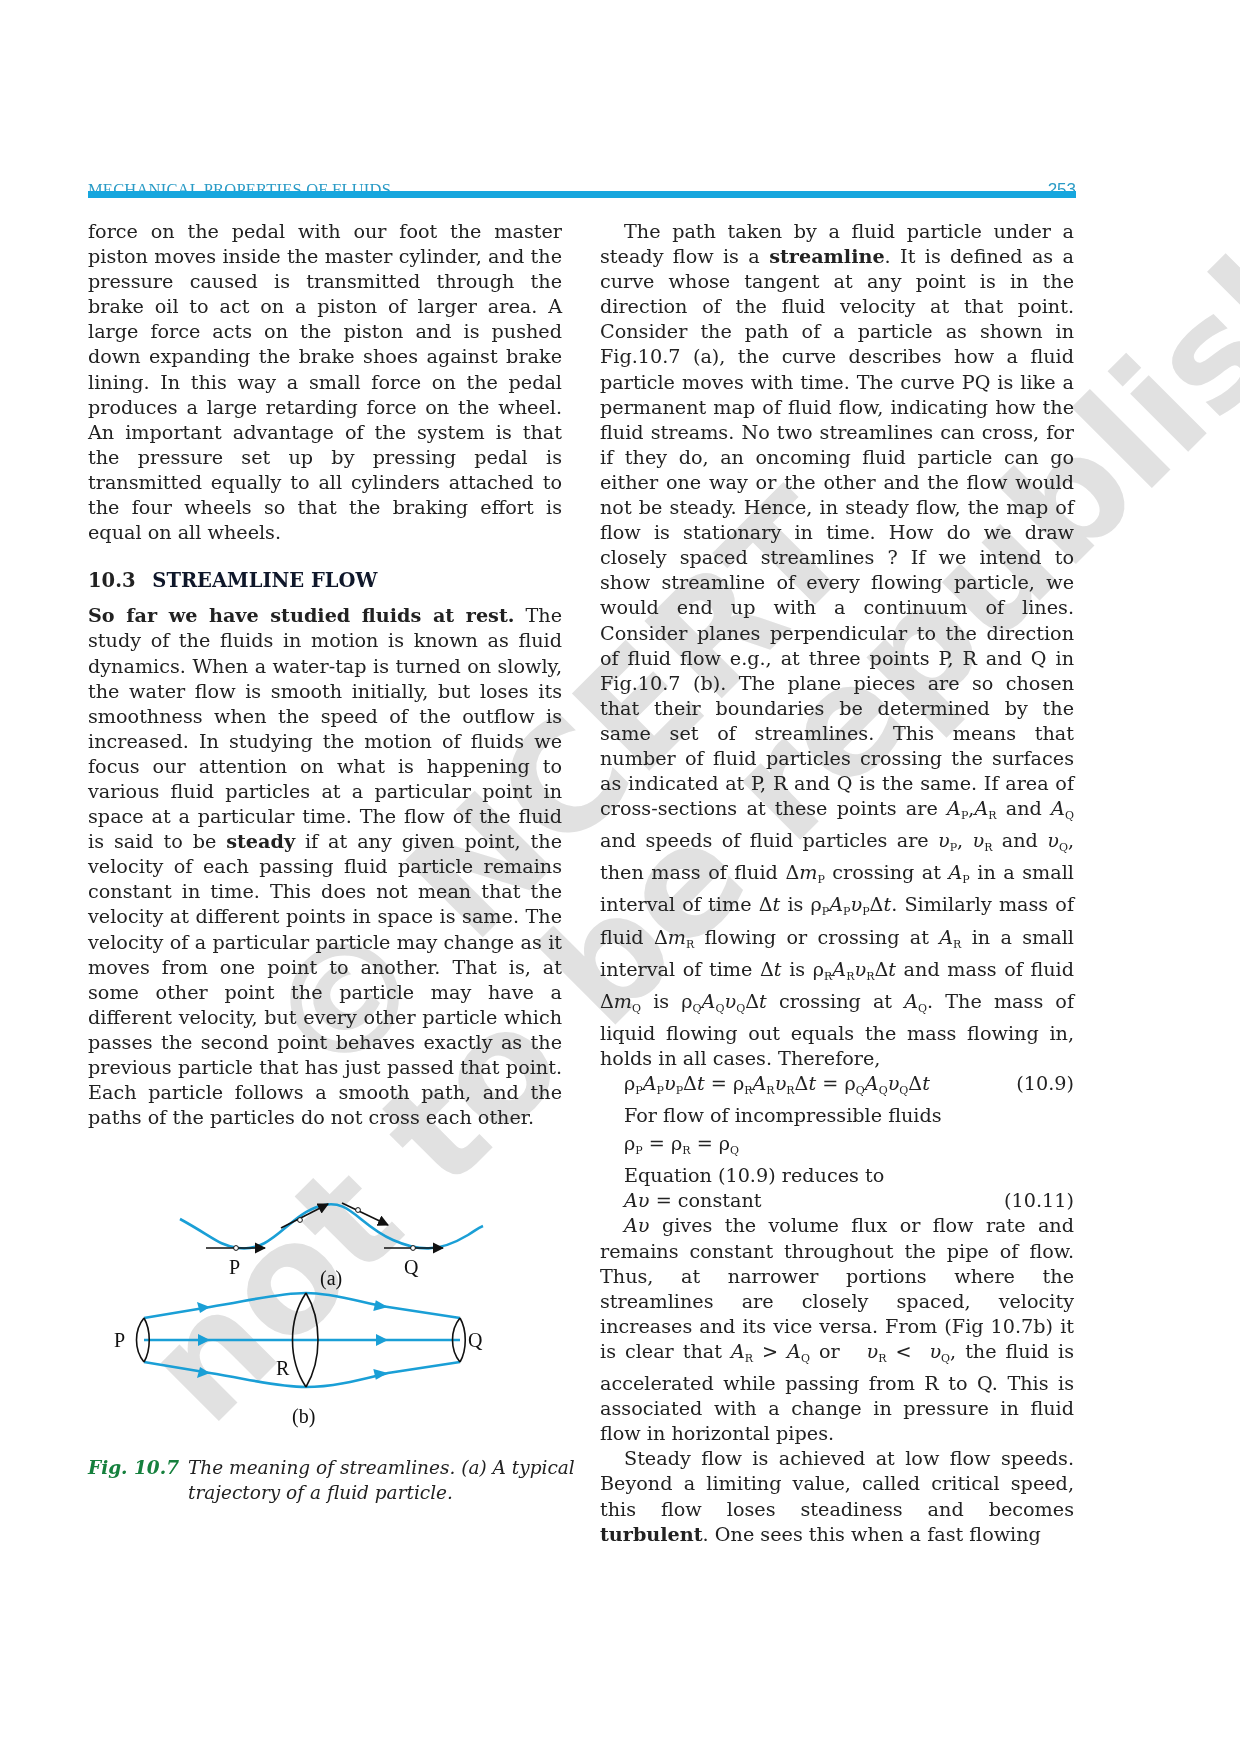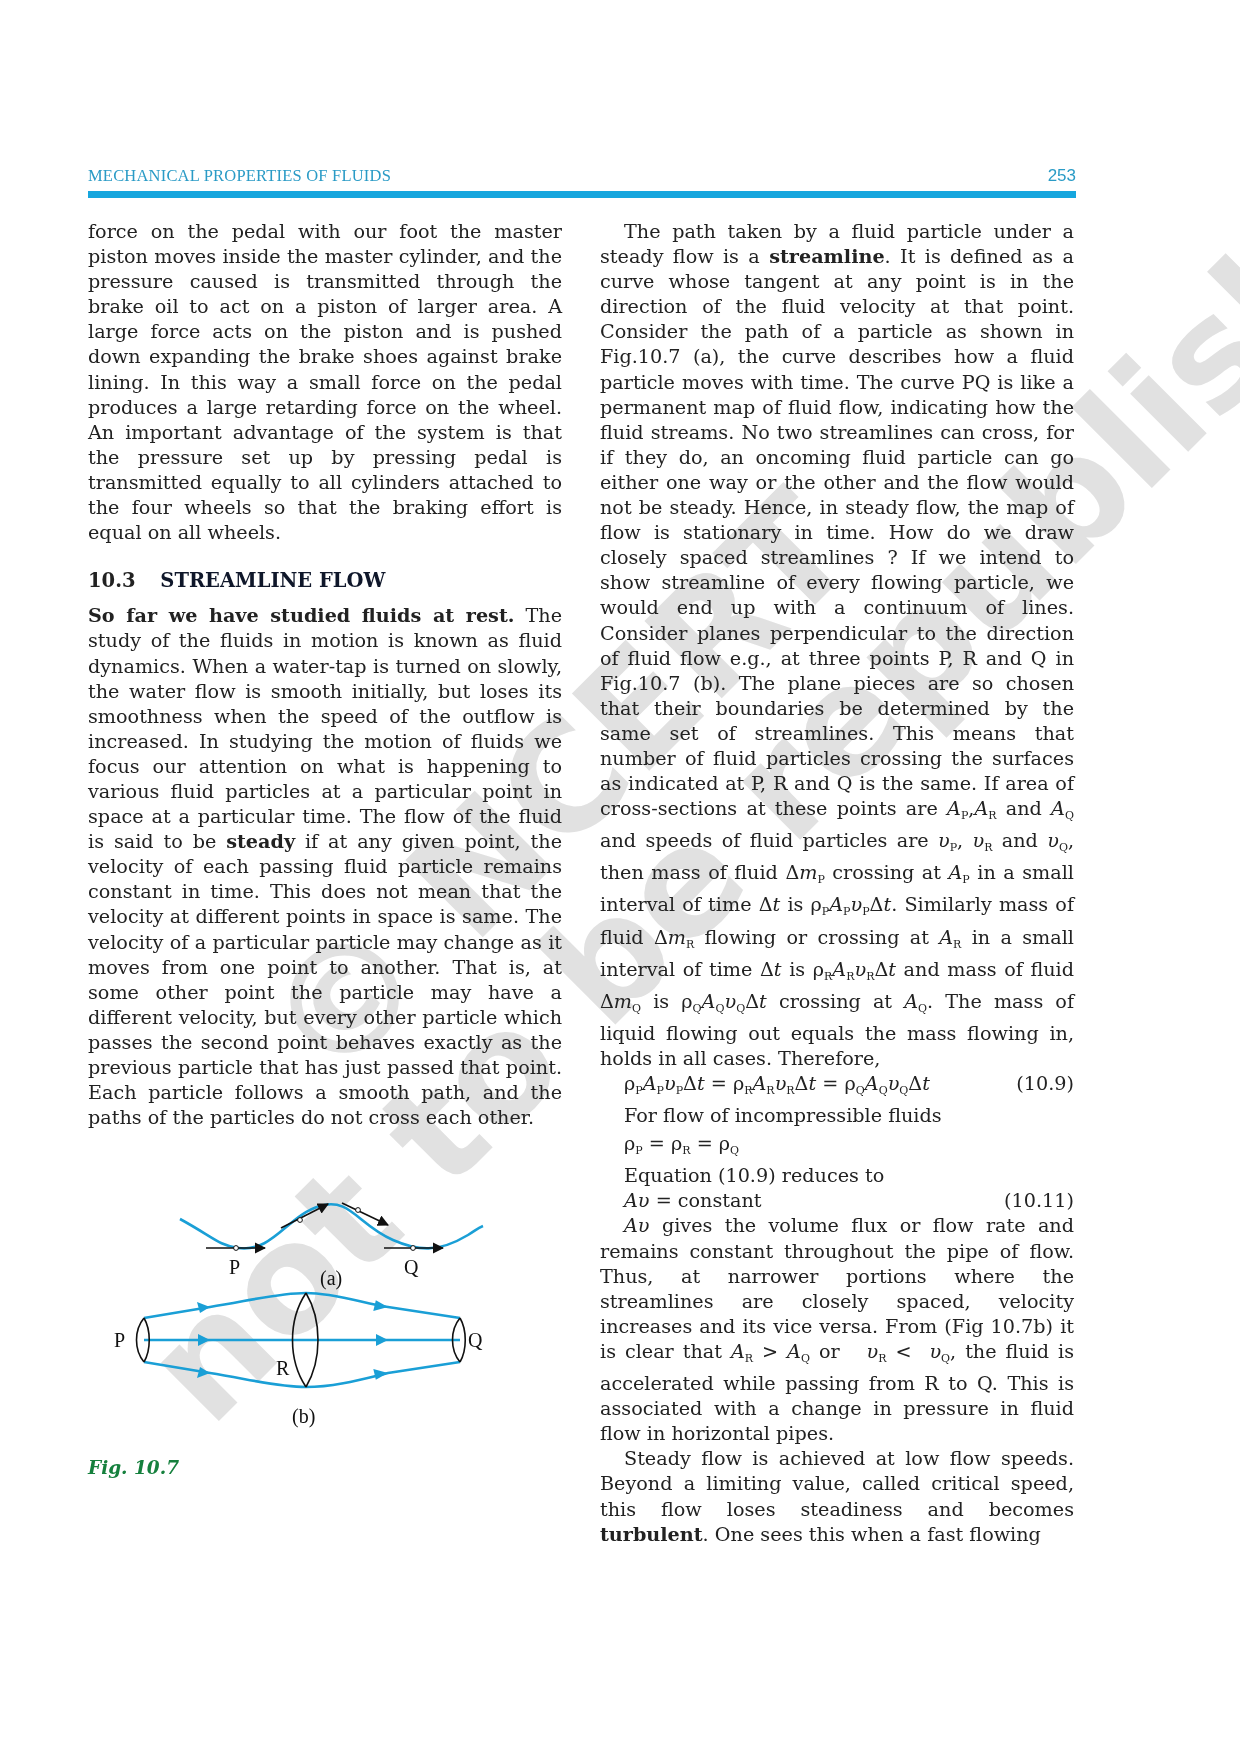--- a/index.html
+++ b/index.html
@@ -1,32 +1,32 @@
 <!DOCTYPE html>
 <html><head>
 <meta charset="utf-8">
 <style>
   html, body { margin: 0; padding: 0; background: #ffffff; }
   body { width: 1240px; height: 1755px; position: relative; overflow: hidden;
          font-family: "DejaVu Serif", "Liberation Serif", serif; color: #222; }
-  .header { position: absolute; left: 88px; top: 166px; width: 988px; height: 20px; }
+  .header { position: absolute; left: 88px; top: 180px; width: 988px; height: 20px; }
   .running-head { position: absolute; left: 0; top: 0; font-family: "Liberation Serif", serif;
                   font-size: 16.5px; color: #2a9bc6; letter-spacing: 0.2px; }
   .page-num { position: absolute; right: 0; top: 0; font-family: Liberation Sans, sans-serif;
               font-size: 17px; color: #2a9bc6; }
   .rule { position: absolute; left: 88px; top: 191px; width: 988px; height: 7px; background: #16a6de; }
 
   .col { position: absolute; top: 219px; width: 474px; font-size: 19.2px; line-height: 25.1px; }
   .col-left { left: 88px; }
   .col-right { left: 600px; }
   .col p { margin: 0; text-align: justify; text-align-last: auto; }
   .indent { text-indent: 24px; }
   .bold { font-weight: bold; }
   .sec-head { margin: 23px 0 10px 0 !important; font-weight: bold; font-size: 19.5px; font-family: "DejaVu Serif", serif; }
-  .sec-num { color: #222; margin-right: 18px; }
+  .sec-num { color: #222; margin-right: 10px; }
   .sec-title { color: #0f172a; }
   .eq { display: flex; justify-content: space-between; padding-left: 24px; }
   .eq-text { font-style: normal; }
   .eq-label { white-space: nowrap; }
   .it { font-style: italic; }
   sub { font-size: 11px; vertical-align: -4px; font-style: normal; }
 
   .figure { position: absolute; left: 88px; top: 1185px; width: 474px; height: 300px; }
   .caption { position: absolute; left: 88px; top: 1456px; width: 480px; font-size: 18.5px;
              line-height: 24.5px; font-style: italic; font-family: "DejaVu Serif", serif; }
@@ -108,20 +108,21 @@
   </g>
   <text x="26" y="162" font-size="20" fill="#111">P</text>
   <text x="380" y="162" font-size="20" fill="#111">Q</text>
   <text x="188" y="190" font-size="20" fill="#111">R</text>
   <text x="204" y="238" font-size="20" fill="#111">(b)</text>
 </svg>
 
 <div class="caption">
   <span class="cap-label">Fig. 10.7</span>
   <div class="cap-text">
+    <div>The meaning of streamlines. (a) A typical trajectory of a fluid particle.</div>
   </div>
 </div>
 
 <div class="col col-right">
   <p class="indent"><span>The path taken by a fluid particle under a steady flow is a </span><span class="bold">streamline</span><span>. It is defined as a curve whose tangent at any point is in the direction of the fluid velocity at that point. Consider the path of a particle as shown in Fig.10.7 (a), the curve describes how a fluid particle moves with time. The curve PQ is like a permanent map of fluid flow, indicating how the fluid streams. No two streamlines can cross, for if they do, an oncoming fluid particle can go either one way or the other and the flow would not be steady. Hence, in steady flow, the map of flow is stationary in time. How do we draw closely spaced streamlines ? If we intend to show streamline of every flowing particle, we would end up with a continuum of lines. Consider planes perpendicular to the direction of fluid flow e.g., at three points P, R and Q in Fig.10.7 (b). The plane pieces are so chosen that their boundaries be determined by the same set of streamlines. This means that number of fluid particles crossing the surfaces as indicated at P, R and Q is the same. If area of cross-sections at these points are </span><span class="it">A</span><sub>P</sub>,<span class="it">A</span><sub>R</sub> and <span class="it">A</span><sub>Q</sub> and speeds of fluid particles are <span class="it">υ</span><sub>P</sub>, <span class="it">υ</span><sub>R</sub> and <span class="it">υ</span><sub>Q</sub>, then mass of fluid Δ<span class="it">m</span><sub>P</sub> crossing at <span class="it">A</span><sub>P</sub> in a small interval of time Δ<span class="it">t</span> is ρ<sub>P</sub><span class="it">A</span><sub>P</sub><span class="it">υ</span><sub>P</sub>Δ<span class="it">t</span>. Similarly mass of fluid Δ<span class="it">m</span><sub>R</sub> flowing or crossing at <span class="it">A</span><sub>R</sub> in a small interval of time Δ<span class="it">t</span> is ρ<sub>R</sub><span class="it">A</span><sub>R</sub><span class="it">υ</span><sub>R</sub>Δ<span class="it">t</span> and mass of fluid Δ<span class="it">m</span><sub>Q</sub> is ρ<sub>Q</sub><span class="it">A</span><sub>Q</sub><span class="it">υ</span><sub>Q</sub>Δ<span class="it">t</span> crossing at <span class="it">A</span><sub>Q</sub>. The mass of liquid <span>flowing out equals the mass flowing in, holds in all cases. Therefore,</span></p>
   <div class="eq">
     <span class="eq-text">ρ<sub>P</sub><span class="it">A</span><sub>P</sub><span class="it">υ</span><sub>P</sub>Δ<span class="it">t</span> = ρ<sub>R</sub><span class="it">A</span><sub>R</sub><span class="it">υ</span><sub>R</sub>Δ<span class="it">t</span> = ρ<sub>Q</sub><span class="it">A</span><sub>Q</sub><span class="it">υ</span><sub>Q</sub>Δ<span class="it">t</span></span>
     <span class="eq-label">(10.9)</span>
   </div>
   <p style="padding-left:24px">For flow of incompressible fluids</p>

